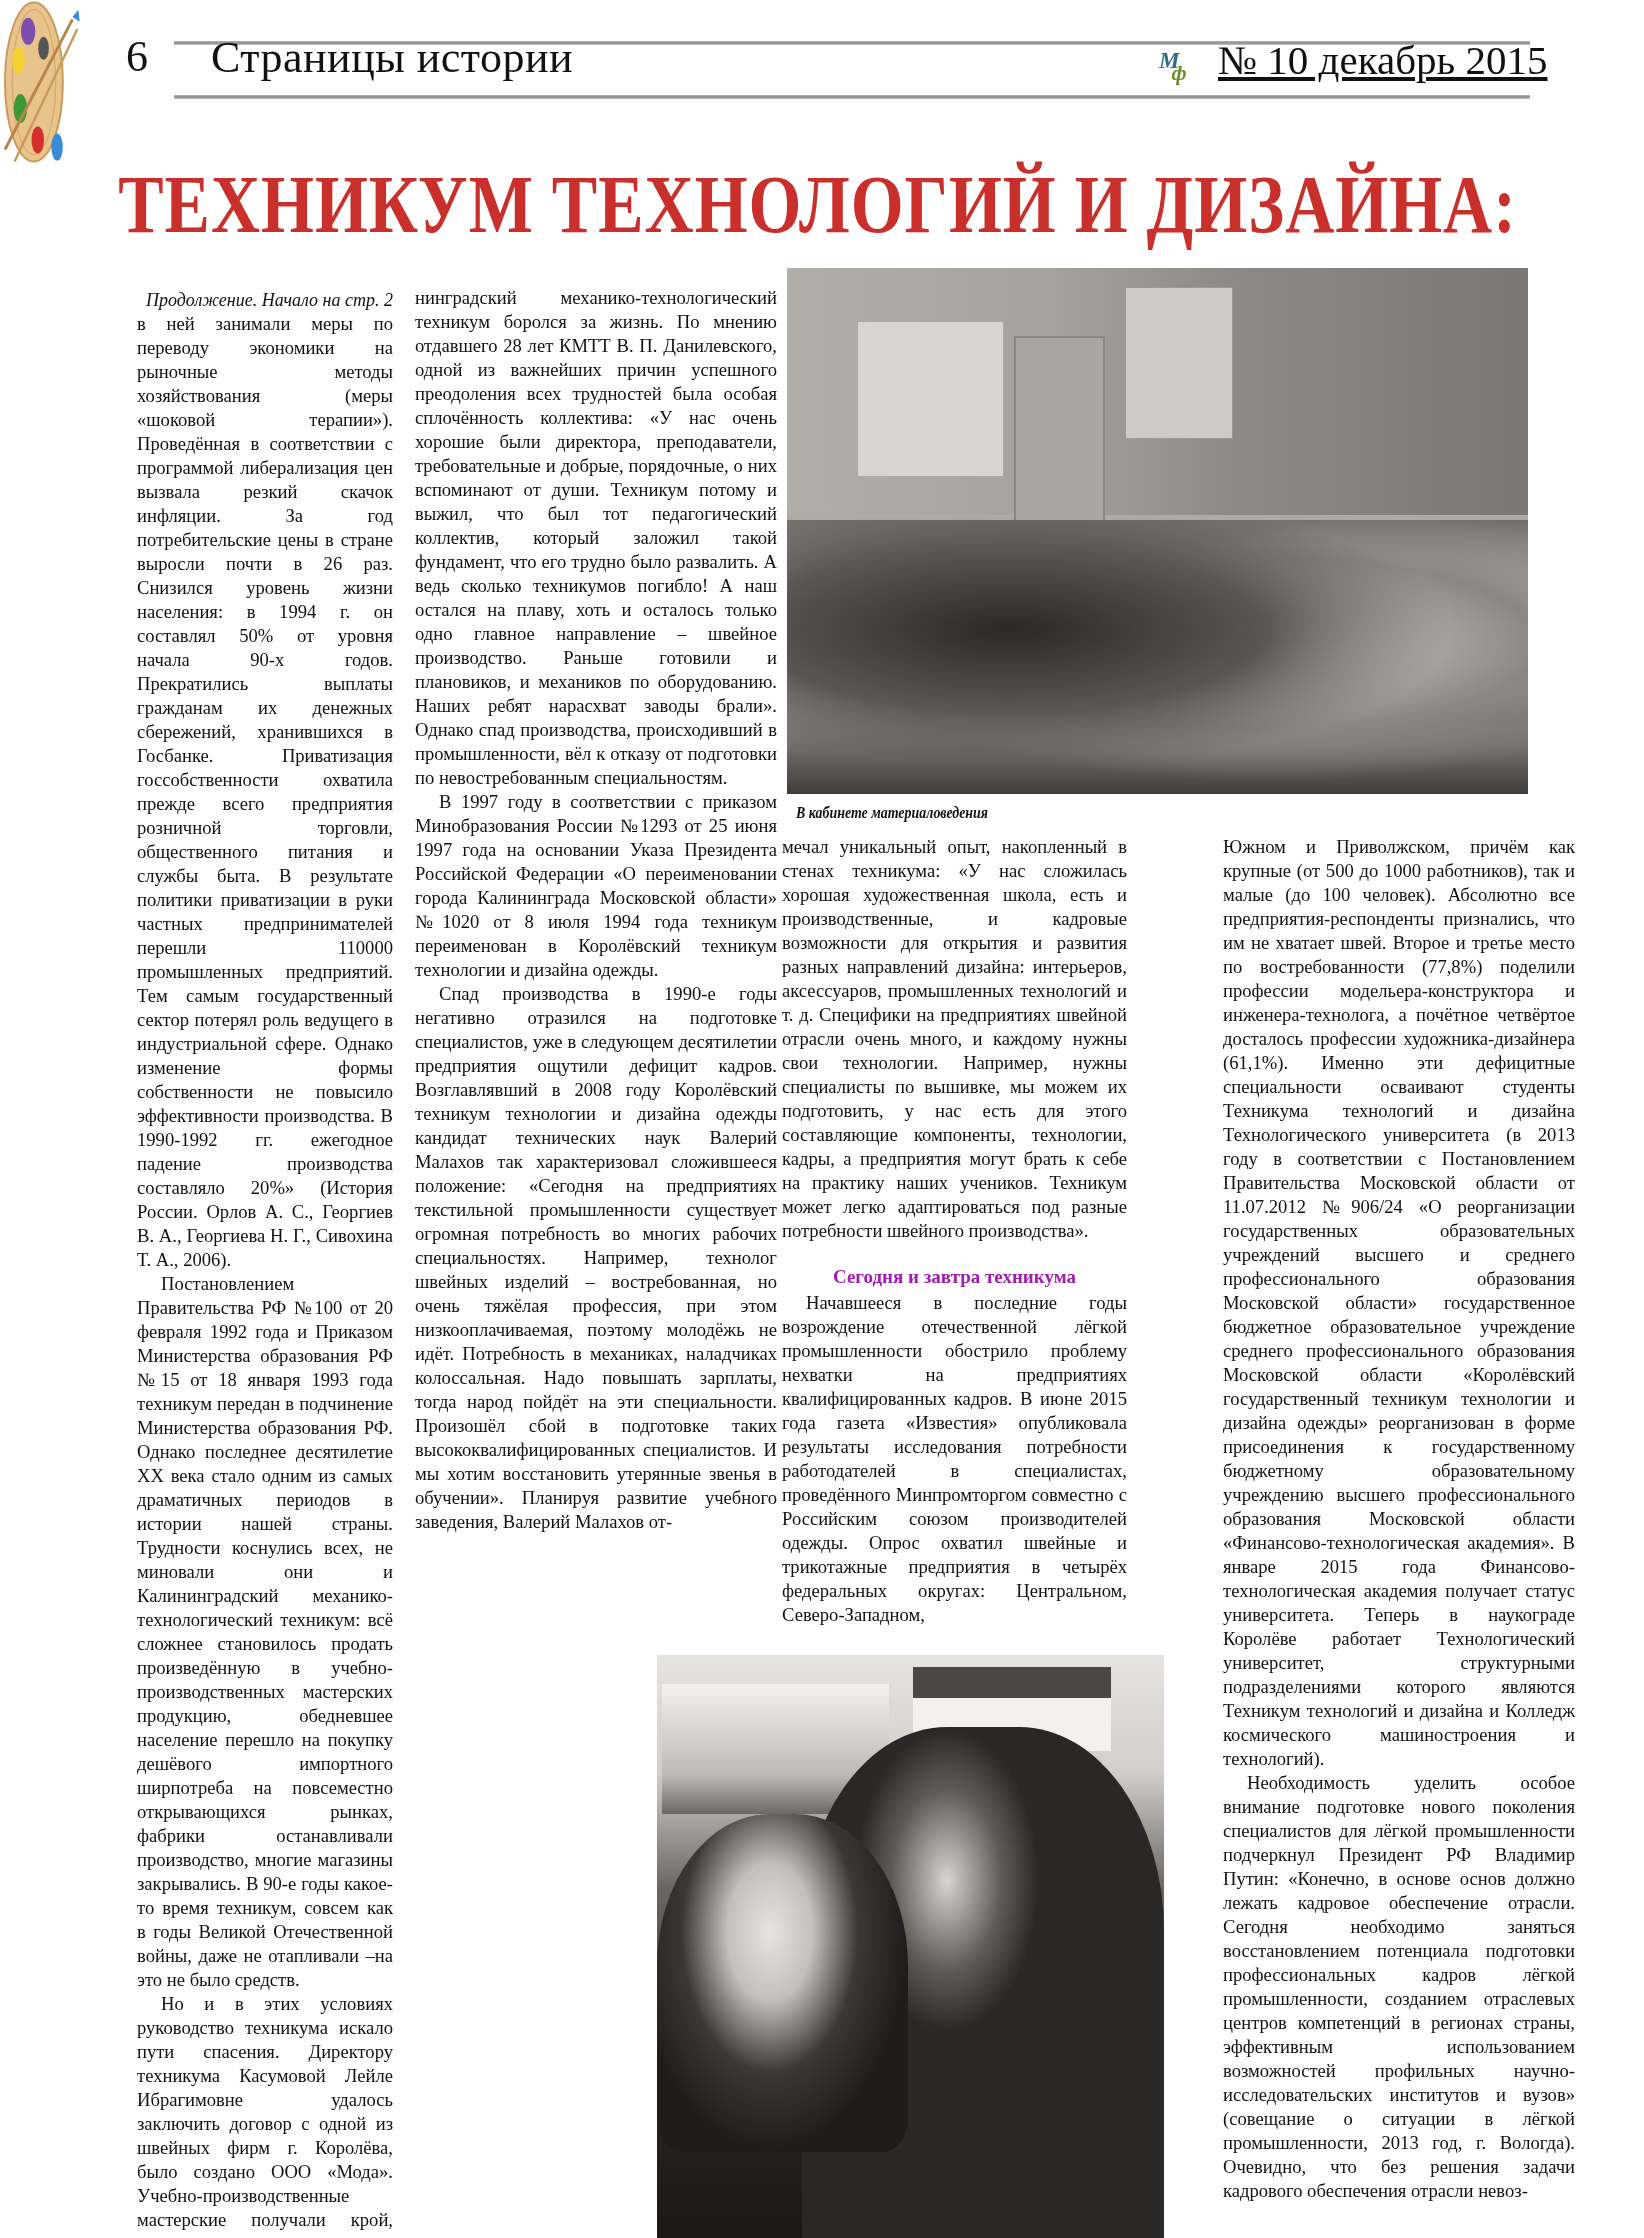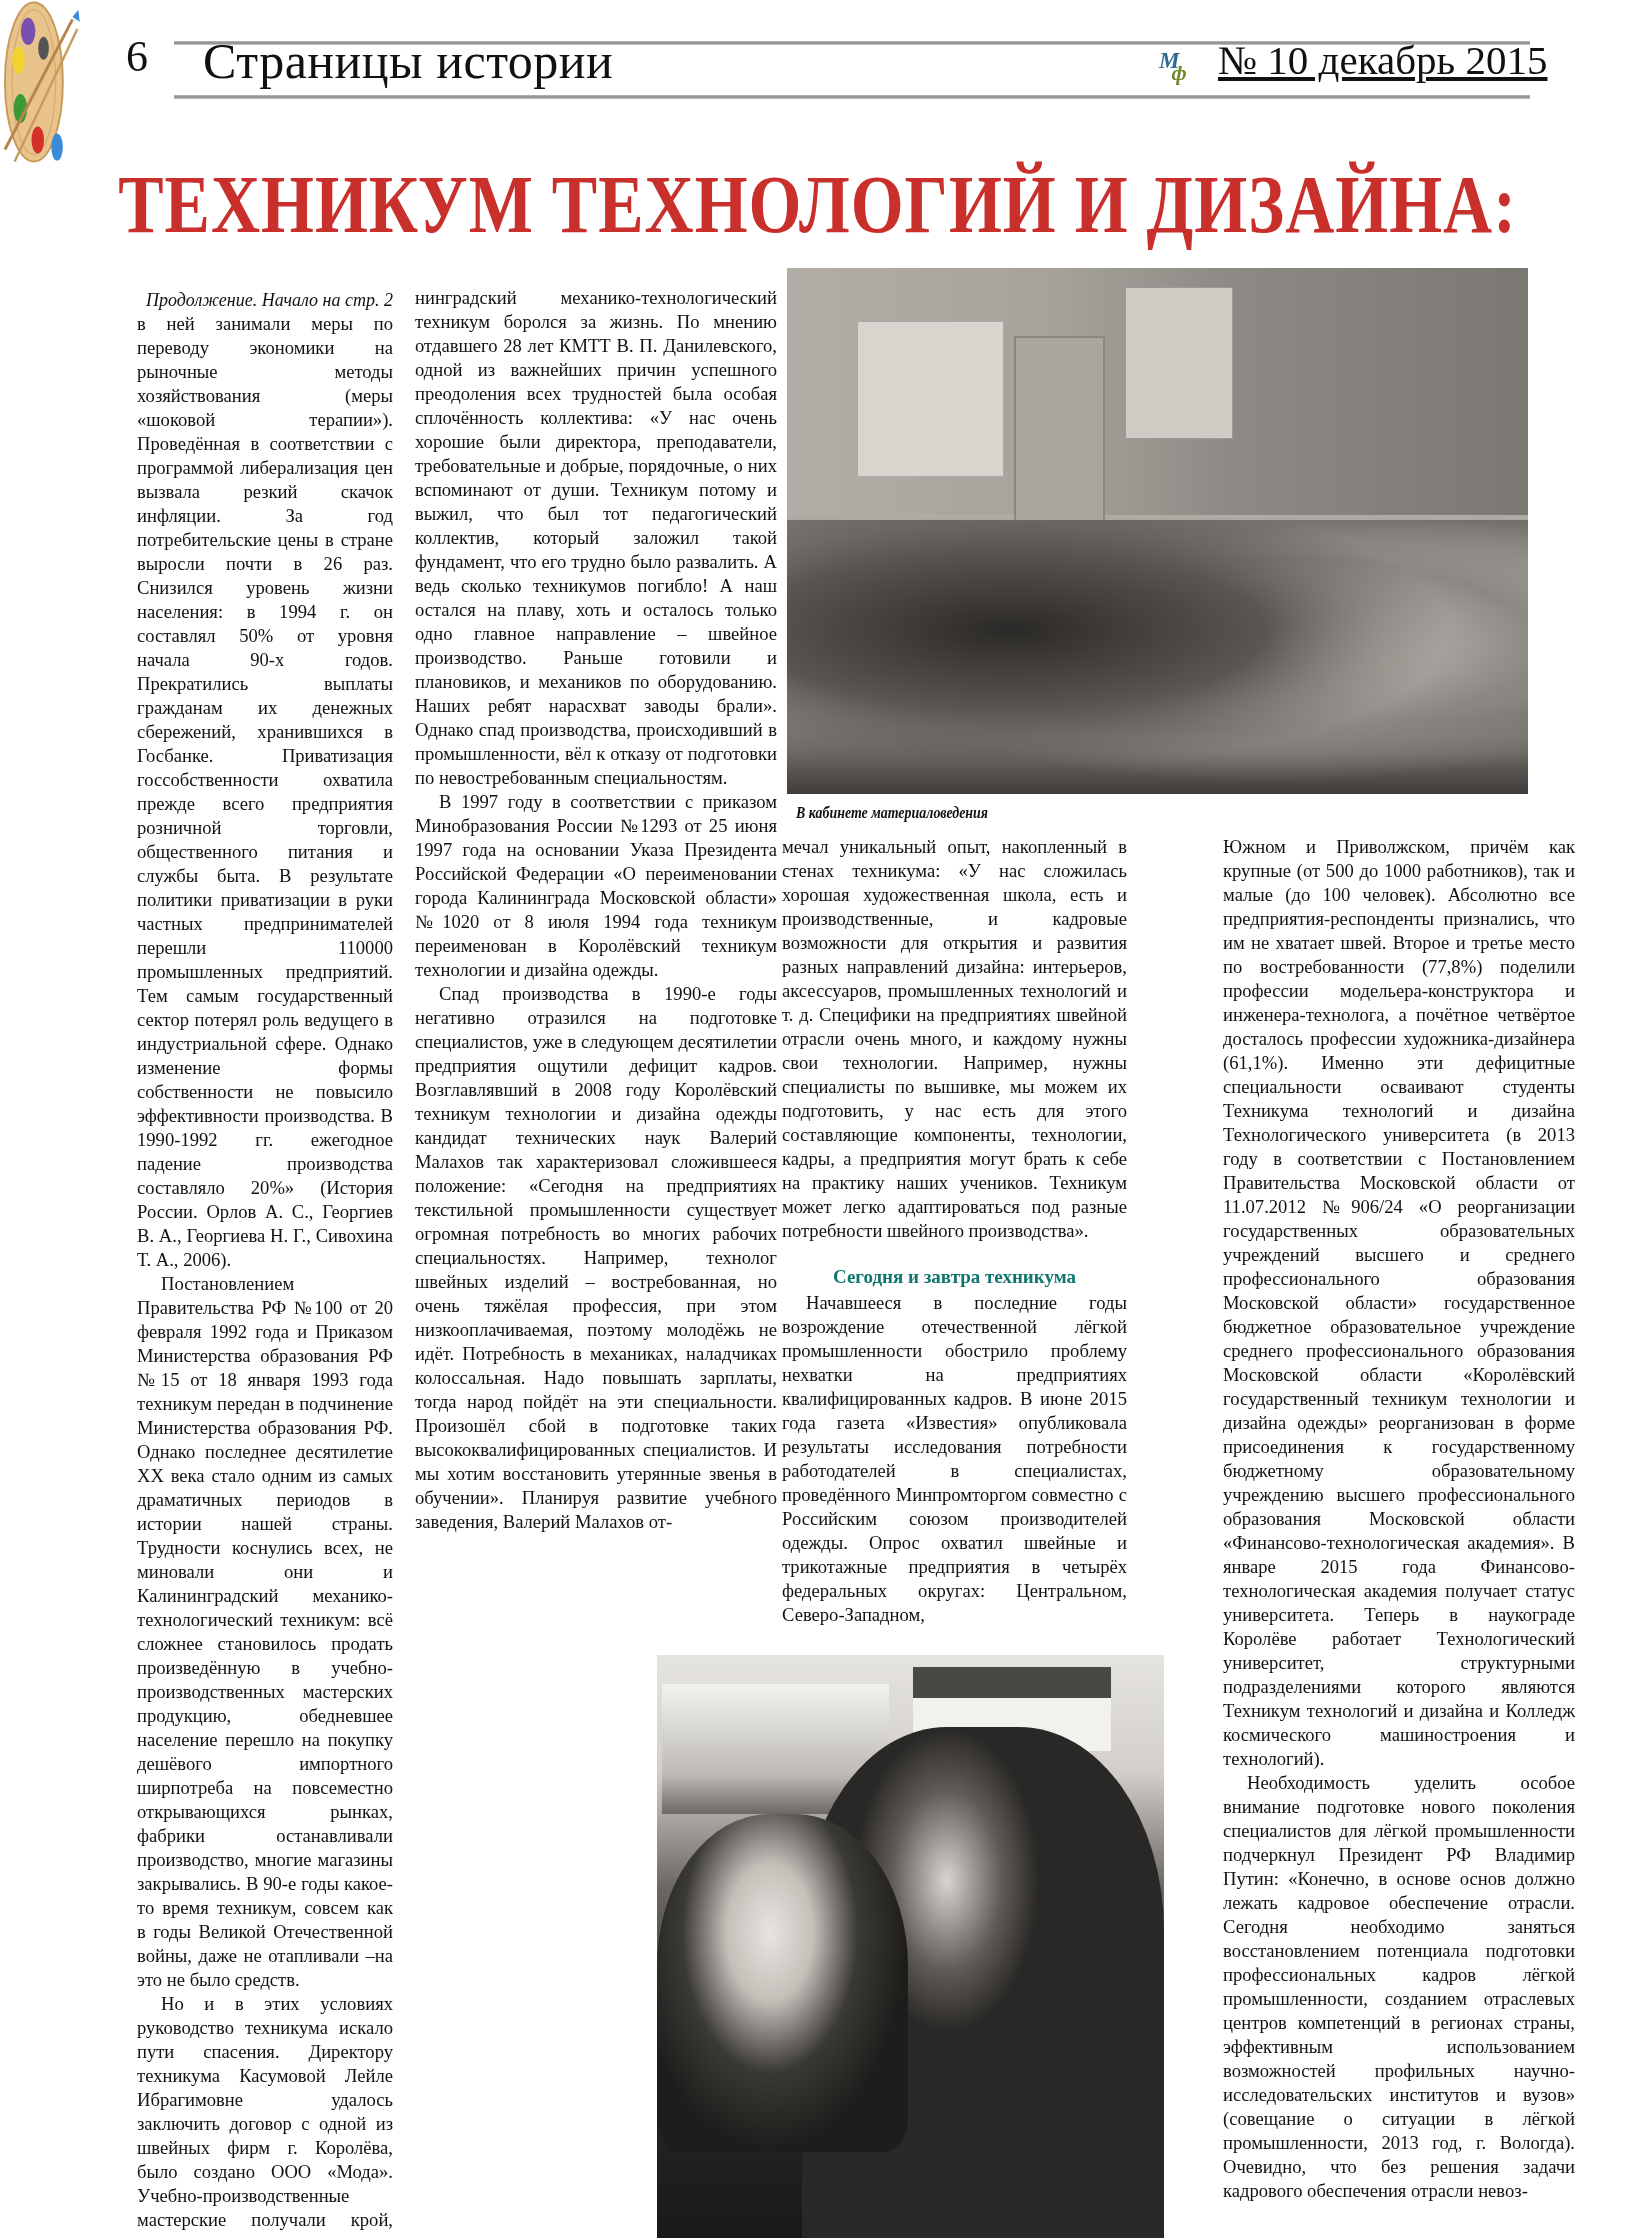--- a/index.html
+++ b/index.html
@@ -2,34 +2,34 @@
 <html style="font-size:7.7px"><head>
 <meta charset="utf-8">
 <style>
   html,body{margin:0;padding:0;background:#fff;}
   body{width:1645px;height:2239px;position:relative;overflow:hidden;font-family:"Liberation Serif","DejaVu Serif",serif;color:#111;}
   .abs{position:absolute;}
   
   .palette{left:0;top:0;width:145px;height:164px;}
   .rule{left:174px;width:1356px;height:4.3px;background:linear-gradient(#bbb,#888,#ccc);}
   .page-num{left:126px;top:35px;font-size:44px;line-height:1;}
-  .section-title{left:203px;top:36px;font-size:50px;line-height:1;letter-spacing:0.5px;}
+  .section-title{left:211px;top:36px;font-size:44px;line-height:1;letter-spacing:0.5px;}
   .logo{left:1158px;top:34px;width:34px;height:53px;}
   .issue{left:1218px;top:40px;font-size:41px;line-height:1;text-decoration:underline;}
   .headline{left:94px;top:164px;width:1447px;text-align:center;font-size:68px;font-weight:bold;color:#c9302c;letter-spacing:1px;line-height:1;transform:scaleY(1.2);transform-origin:top center;}
   
   .col{font-size:18.6px;line-height:24px;text-align:justify;hyphens:manual;}
   .col p{margin:0;text-indent:24px;}
   .col p.noindent{text-indent:0;}
   .cont{text-align:right;font-style:italic;font-size:18px;line-height:24px;margin-top:24px;}
   .col1{left:137px;top:264px;width:256px;}
   .col2{left:415px;top:264px;width:362px;}
   .col3{left:782px;top:835px;width:345px;}
   .col4{left:1223px;top:835px;width:352px;}
-  .subhead{color:#0f766e;font-weight:bold;text-align:center;font-size:19px;line-height:29px;margin-top:19.3px !important;text-indent:0 !important;}
+  .subhead{color:#a21caf;font-weight:bold;text-align:center;font-size:19px;line-height:29px;margin-top:19.3px !important;text-indent:0 !important;}
   
   .photo1{left:787px;top:268px;width:741px;height:526px;background:
     linear-gradient(180deg,#9a9792 0%,#8e8b86 28%,#b9b5ae 45%,#6d6a66 62%,#a7a39c 78%,#4d4a47 100%);overflow:hidden;}
   .photo1 .wall{position:absolute;left:0;top:0;width:100%;height:47%;background:linear-gradient(90deg,#b2aea7 0%,#a7a39c 35%,#8d8984 60%,#7b7773 100%);}
   .photo1 .poster1{position:absolute;left:70px;top:53px;width:145px;height:154px;background:#d8d5cf;border:1px solid #aaa;}
   .photo1 .poster2{position:absolute;left:338px;top:19.3px;width:106px;height:150px;background:#cfcbc4;border:1px solid #999;}
   .photo1 .door{position:absolute;left:227px;top:68px;width:87px;height:227px;background:#a9a59f;border:2.9px solid #8a8680;}
   .photo1 .students{position:absolute;left:0;top:48%;width:100%;height:52%;background:radial-gradient(ellipse at 30% 40%,#2b2927 0%,#5a5652 35%,transparent 60%),radial-gradient(ellipse at 65% 45%,#d4d0c9 0%,#8b8782 40%,transparent 65%),radial-gradient(ellipse at 90% 35%,#cfcbc4 0%,#6e6a66 40%,transparent 60%),linear-gradient(180deg,#7a7672,#c4c0b9 55%,#3f3c39);}
   .caption1{left:796px;top:803px;font-size:16.4px;font-style:italic;font-weight:bold;transform:scaleX(.85);transform-origin:left;}
   .photo2{left:657px;top:1655px;width:507px;height:584px;background:

